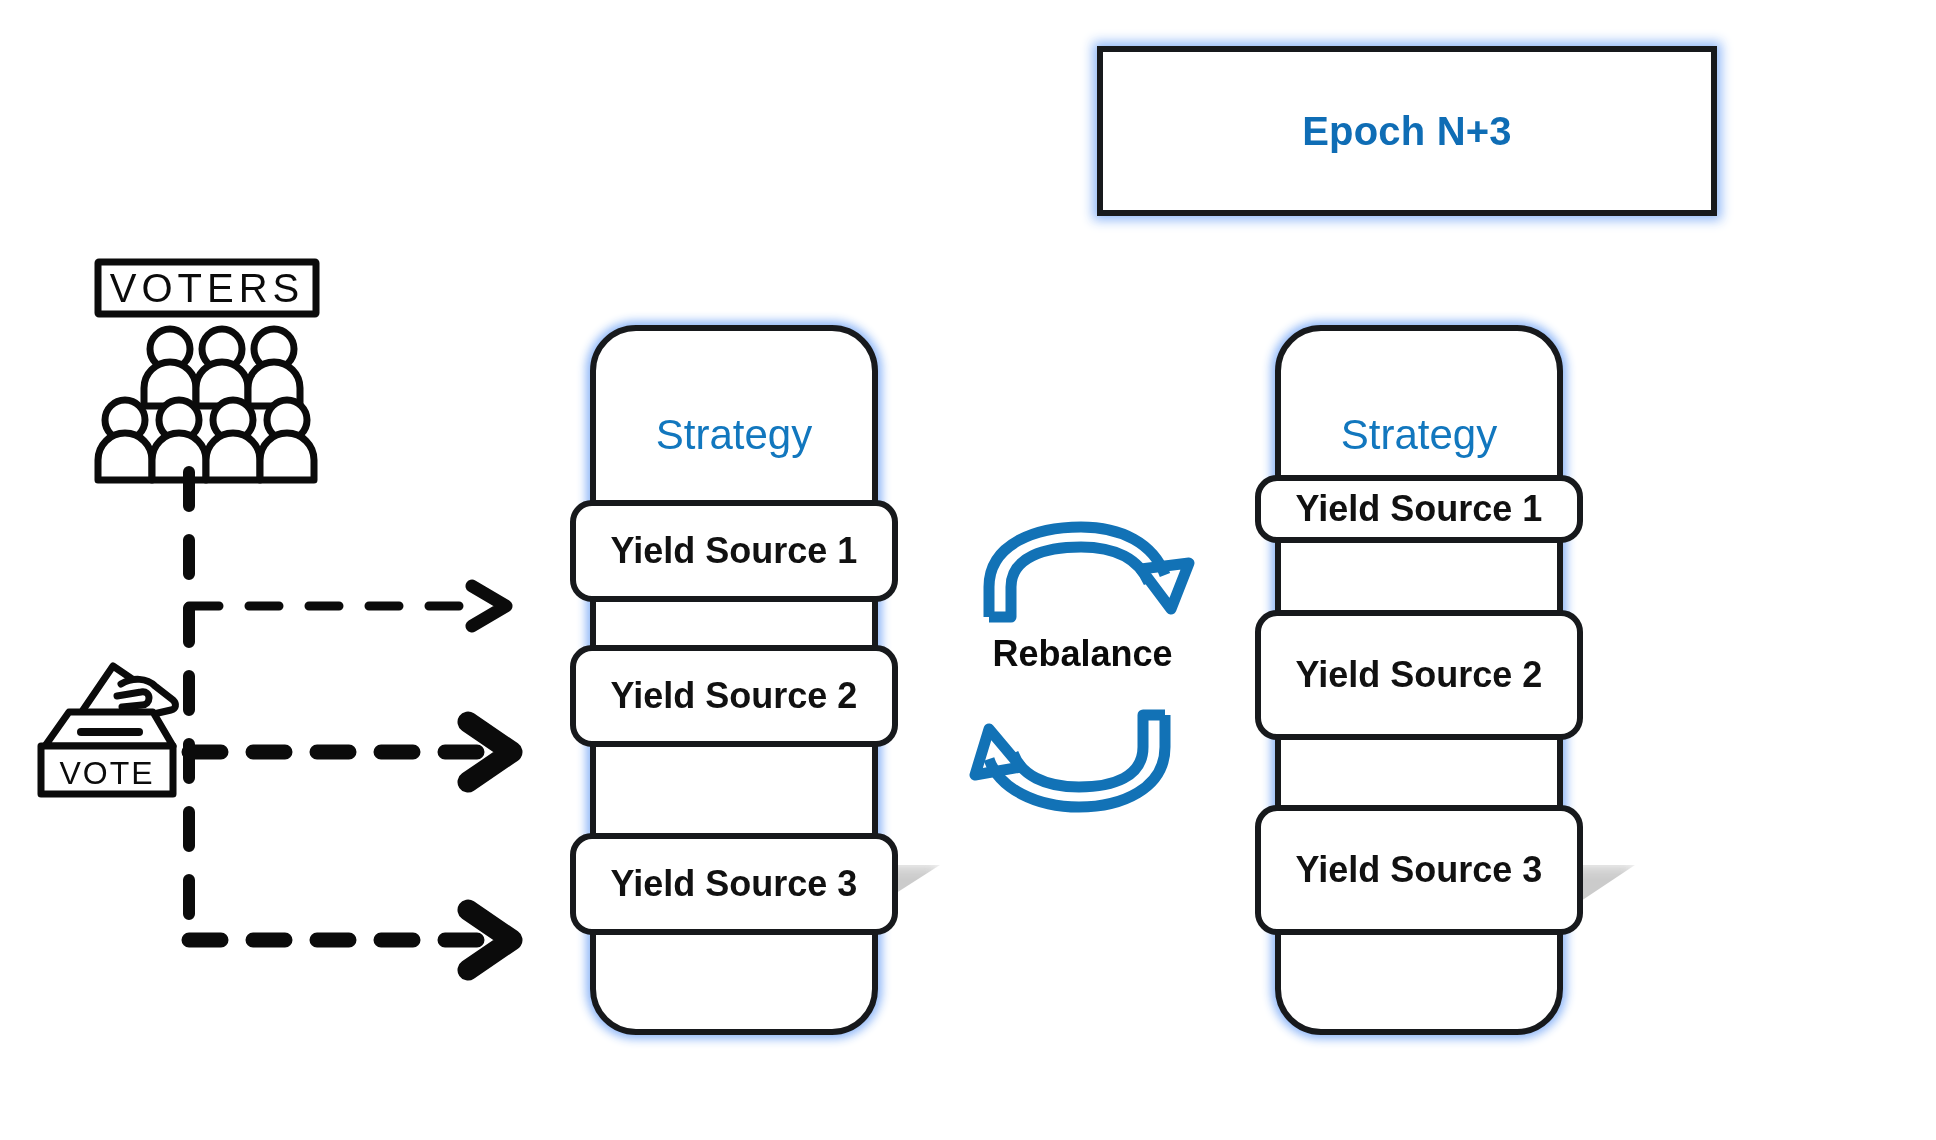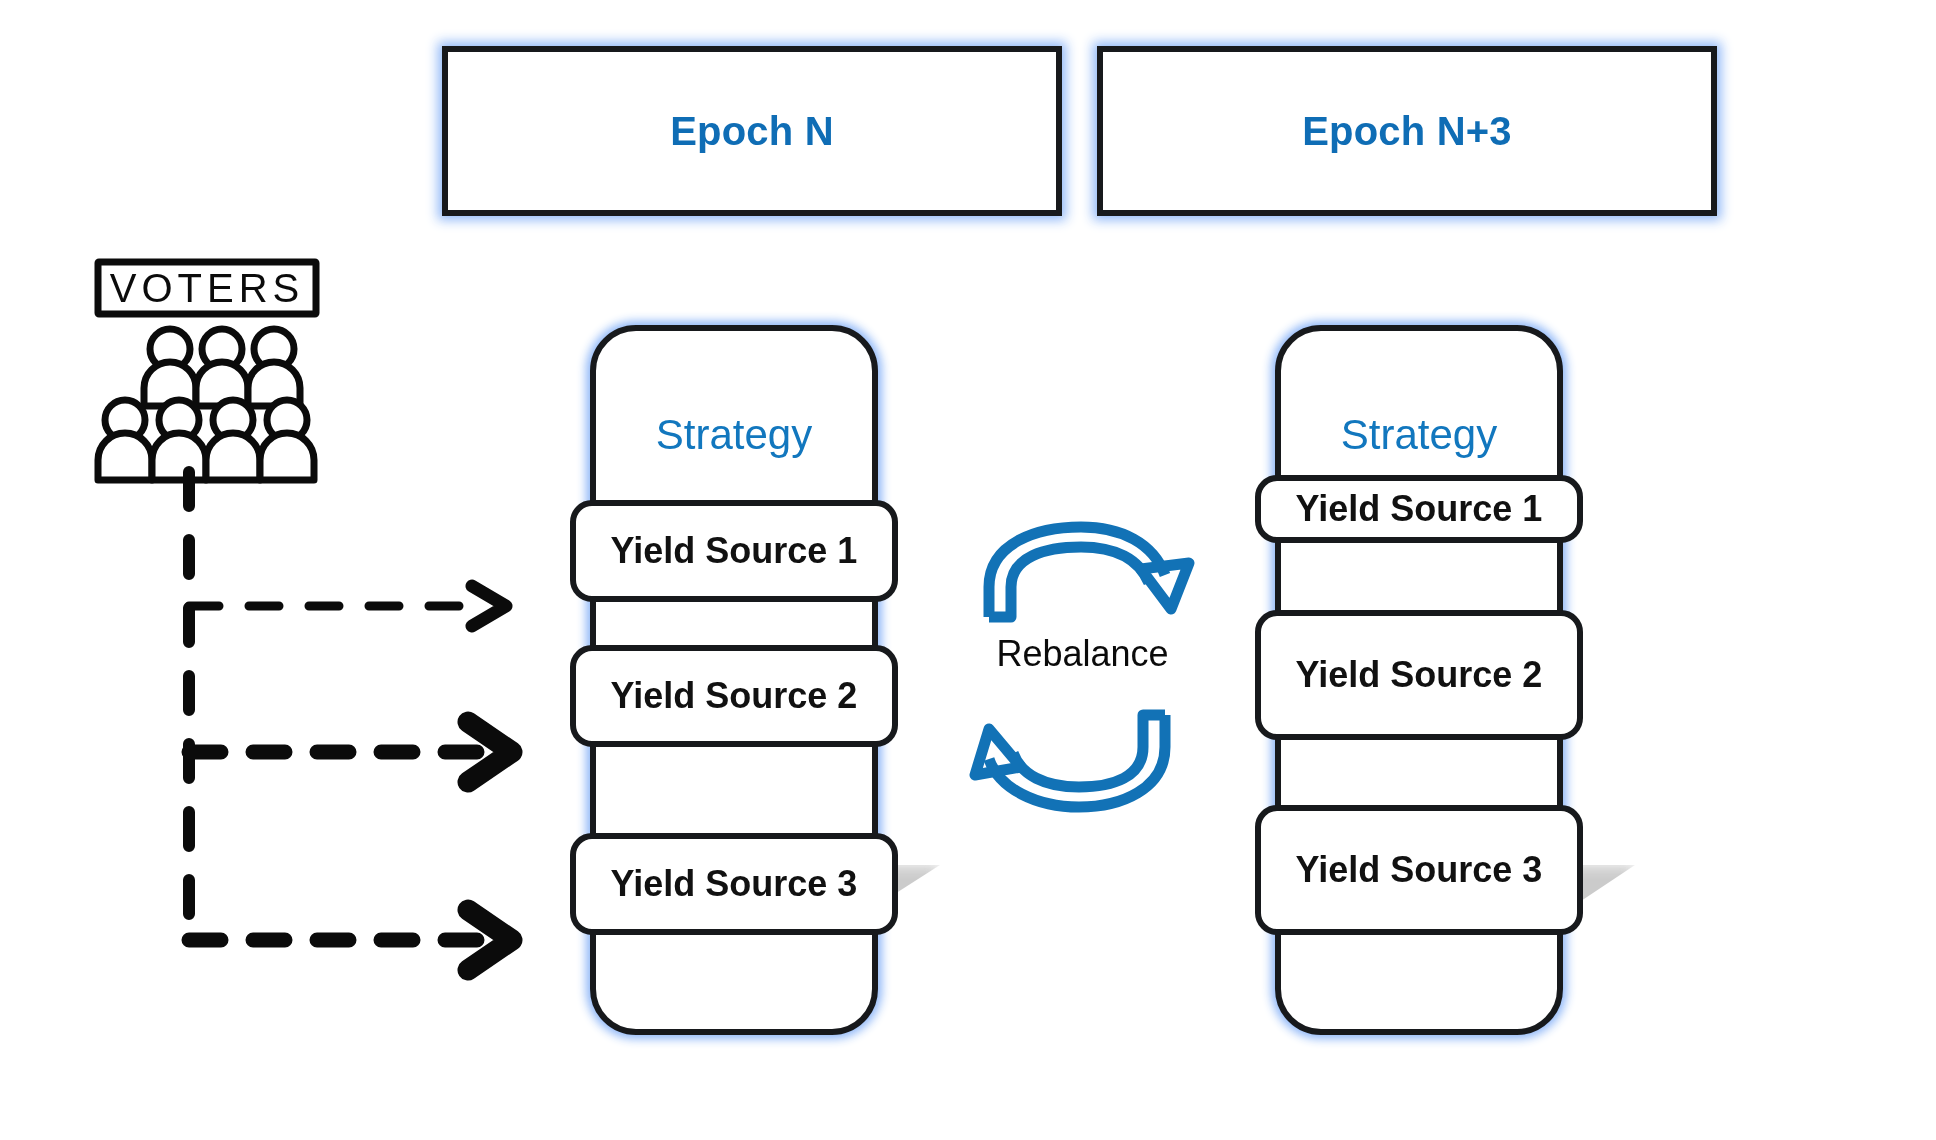--- a/index.html
+++ b/index.html
@@ -64,35 +64,32 @@
     font-weight:bold;
   }
   .ys-label{
     font-size:36px;color:#111111;white-space:nowrap;
   }
 
   
   .rebalance-wrap{position:absolute;}
   .rebalance-label{
     position:absolute;left:0;right:0;text-align:center;
-    font-weight:normal;font-size:36px;color:#0b0b0b;white-space:nowrap;
+    font-weight:bold;font-size:36px;color:#0b0b0b;white-space:nowrap;
   }
 
   
   .icon-abs{position:absolute;}
   svg{display:block;overflow:visible;}
 </style>
 </head>
 <body>
 
 <div id="stage">
 
-  <div class="epoch-box" style="left:442px;top:46px;width:620px;height:170px;">
-    <span class="epoch-label">Epoch N</span>
-  </div>
 
   <div class="epoch-box" style="left:1097px;top:46px;width:620px;height:170px;">
     <span class="epoch-label">Epoch N+3</span>
   </div>
 
   <div class="icon-abs" style="left:92px;top:258px;width:230px;height:232px;">
     <svg width="230" height="232" viewBox="0 0 230 232" fill="none" stroke="#0b0b0b" stroke-width="7" stroke-linecap="round" stroke-linejoin="round">
 
       <rect x="6" y="4" width="218" height="52" rx="1" fill="#fff" stroke-width="7"></rect>
 
@@ -111,20 +108,37 @@
       <circle cx="141" cy="162" r="20" fill="#fff"></circle>
       <circle cx="195" cy="162" r="20" fill="#fff"></circle>
 
       <path d="M6 222 v-20 a27 27 0 0 1 54 0 v20 z" fill="#fff"></path>
       <path d="M60 222 v-20 a27 27 0 0 1 54 0 v20 z" fill="#fff"></path>
       <path d="M114 222 v-20 a27 27 0 0 1 54 0 v20 z" fill="#fff"></path>
       <path d="M168 222 v-20 a27 27 0 0 1 54 0 v20 z" fill="#fff"></path>
     </svg>
   </div>
 
+  <div class="icon-abs" style="left:25px;top:650px;width:160px;height:160px;">
+    <svg width="160" height="160" viewBox="0 0 160 160" fill="none" stroke="#0b0b0b" stroke-width="7" stroke-linecap="round" stroke-linejoin="round">
+
+      <path d="M58 60 L88 16 L132 46 L102 90 Z" fill="#fff"></path>
+
+      <path d="M96 34 c12 -7 26 -6 34 2 l18 14 c4 4 3 9 -2 10 l-26 6
+               c-4 1 -8 0 -10 -3 l-6 -8" fill="#fff"></path>
+      <path d="M92 46 l24 -4 c5 -1 8 2 8 6 c0 4 -3 7 -7 7 l-20 2" fill="#fff"></path>
+
+      <path d="M20 96 L44 62 L128 62 L148 96 Z" fill="#fff"></path>
+
+      <line x1="56" y1="82" x2="114" y2="82" stroke-width="8"></line>
+
+      <rect x="16" y="96" width="132" height="48" fill="#fff"></rect>
+      <text x="82" y="134" text-anchor="middle" font-family="'Liberation Sans', sans-serif" font-size="32" letter-spacing="2" fill="#0b0b0b" stroke="none">VOTE</text>
+    </svg>
+  </div>
 
   <div class="icon-abs" style="left:150px;top:470px;width:400px;height:520px;">
     <svg width="400" height="520" viewBox="0 0 400 520" fill="none" stroke="#0b0b0b" stroke-linecap="round">
 
       <path d="M39 2 L39 478" stroke-width="12" stroke-dasharray="34 34"></path>
 
       <path d="M39 136 L330 136" stroke-width="9" stroke-dasharray="30 30"></path>
       <path d="M322 116 L356 136 L322 156" stroke-width="13" fill="none" stroke-linejoin="round"></path>
 
       <path d="M39 282 L330 282" stroke-width="15" stroke-dasharray="32 32"></path>

